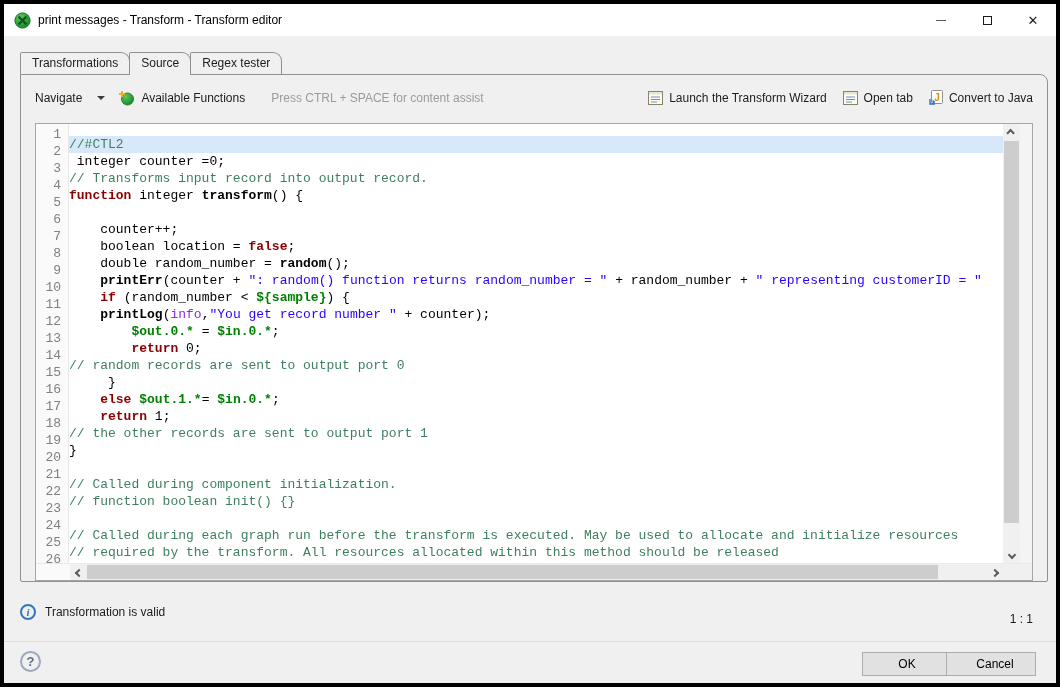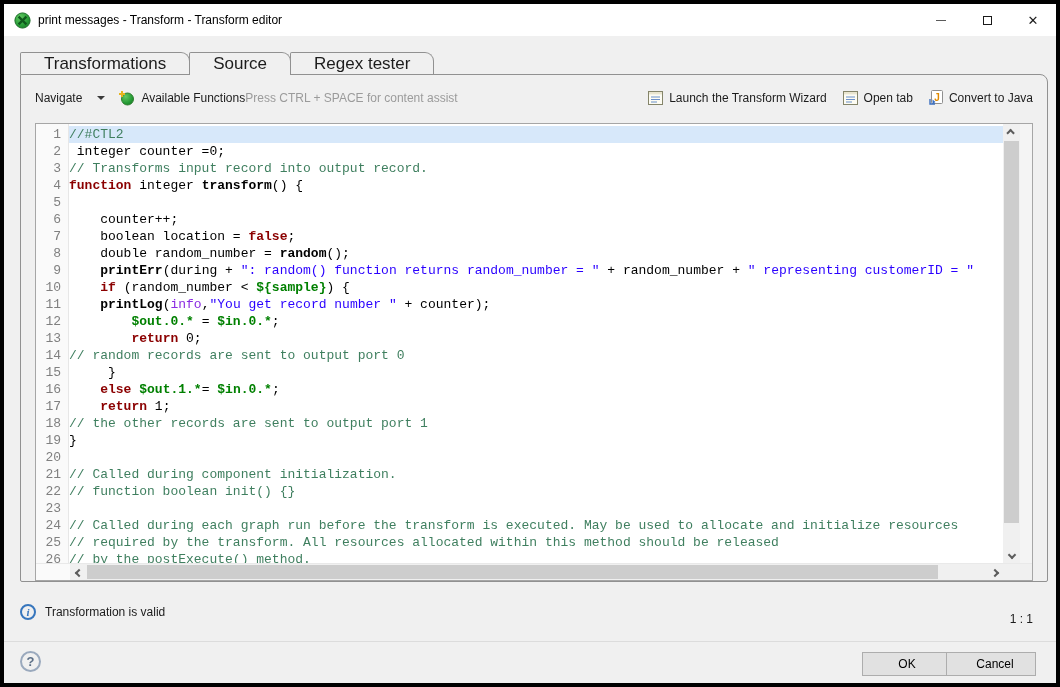--- a/index.html
+++ b/index.html
@@ -15,46 +15,46 @@
   .app-icon { margin-left:10px; width:17px; height:17px; flex:0 0 auto; }
   .win-title { margin-left:7px; font-size:12px; color:#000; }
   .win-controls { margin-left:auto; display:flex; height:32px; }
   .win-btn { width:46px; height:32px; display:flex; align-items:center; justify-content:center; cursor:default; }
   .glyph-min { width:10px; height:1px; background:#5a5a5a; }
   .glyph-max { width:9px; height:9px; border:1px solid #1a1a1a; }
   .glyph-close { font-size:13px; color:#1a1a1a; line-height:1; }
 
   
   .tab-bar { position:absolute; left:16px; top:48px; height:22px; display:flex; align-items:flex-start; z-index:5; }
-  .tab { height:22px; line-height:21px; padding:0 23px; font-size:17px; color:#1c1c1c;
+  .tab { height:22px; line-height:21px; padding:0 11px; font-size:12px; color:#1c1c1c;
          background:#f0f0f0; border:1px solid #919191; border-bottom:none;
          border-radius:2px 9px 0 0; margin-right:-1px; position:relative; }
   .tab.active { height:23px; z-index:6; background:#f0f0f0; }
 
   
   .panel { position:absolute; left:16px; top:70px; width:1028px; height:508px;
            background:#f0f0f0; border:1px solid #919191; border-radius:0 8px 2px 2px; }
 
   .toolbar { height:46px; display:flex; align-items:center; padding:0 14px; font-size:12px; color:#1c1c1c; }
   .tb-group { display:flex; align-items:center; gap:6px; white-space:nowrap; }
   .navigate { gap:15px; }
   .chev-down-sm { width:0; height:0; border-left:4px solid transparent; border-right:4px solid transparent;
                   border-top:4px solid #3a3a3a; }
-  .hint { color:#9b9b9b; font-size:12px; }
+  .hint { margin-left:26px; color:#9b9b9b; font-size:12px; }
   .tb-right { margin-left:auto; display:flex; align-items:center; gap:16px; }
 
   
   .editor { position:absolute; left:14px; right:14px; top:48px; height:458px;
             background:#fff; border:1px solid #a6a6a6; display:flex; flex-direction:column; }
   .editor-main { display:flex; height:440px; overflow:hidden; }
   .gutter { width:33px; background:#fafafa; border-right:1px solid #e7e7e7;
             font-family:"Liberation Mono","DejaVu Sans Mono",monospace; font-size:13px; color:#808080;
             text-align:right; padding:2px 7px 0 0; flex:0 0 auto; }
   .gutter .ln { height:17px; line-height:17px; }
-  .code { flex:1 1 auto; overflow:hidden; padding-top:2px; position:relative; }
+  .code { flex:1 1 auto; overflow:hidden; padding-top:12px; position:relative; }
   .code-line { height:17px; line-height:17px; white-space:pre;
                font-family:"Liberation Mono","DejaVu Sans Mono",monospace; font-size:13px; color:#000; }
   .code-line.hl { background:#d7e8fa; }
   .tok-plain   { color:#000000; }
   .tok-comment { color:#3f7f5f; }
   .tok-keyword { color:#8b0000; font-weight:bold; }
   .tok-func    { color:#000000; font-weight:bold; }
   .tok-string  { color:#2a00ff; }
   .tok-field   { color:#008000; font-weight:bold; }
   .tok-const   { color:#8a2be2; }
@@ -207,21 +207,21 @@
           </div>
         <div class="code">
             <div class="code-line hl"><span class="tok-comment">//#CTL2</span></div>
             <div class="code-line"><span class="tok-plain"> integer counter =0;</span></div>
             <div class="code-line"><span class="tok-comment">// Transforms input record into output record.</span></div>
             <div class="code-line"><span class="tok-keyword">function</span><span class="tok-plain"> integer </span><span class="tok-func">transform</span><span class="tok-plain">() {</span></div>
             <div class="code-line"></div>
             <div class="code-line"><span class="tok-plain">    counter++;</span></div>
             <div class="code-line"><span class="tok-plain">    boolean location = </span><span class="tok-keyword">false</span><span class="tok-plain">;</span></div>
             <div class="code-line"><span class="tok-plain">    double random_number = </span><span class="tok-func">random</span><span class="tok-plain">();</span></div>
-            <div class="code-line"><span class="tok-plain">    </span><span class="tok-func">printErr</span><span class="tok-plain">(during + </span><span class="tok-string">": random() function returns random_number = "</span><span class="tok-plain"> + random_number + </span><span class="tok-string">" representing customerID = "</span></div>
+            <div class="code-line"><span class="tok-plain">    </span><span class="tok-func">printErr</span><span class="tok-plain">(counter + </span><span class="tok-string">": random() function returns random_number = "</span><span class="tok-plain"> + random_number + </span><span class="tok-string">" representing customerID = "</span></div>
             <div class="code-line"><span class="tok-plain">    </span><span class="tok-keyword">if</span><span class="tok-plain"> (random_number &lt; </span><span class="tok-field">${sample}</span><span class="tok-plain">) {</span></div>
             <div class="code-line"><span class="tok-plain">    </span><span class="tok-func">printLog</span><span class="tok-plain">(</span><span class="tok-const">info</span><span class="tok-plain">,</span><span class="tok-string">"You get record number "</span><span class="tok-plain"> + counter);</span></div>
             <div class="code-line"><span class="tok-plain">        </span><span class="tok-field">$out.0.*</span><span class="tok-plain"> = </span><span class="tok-field">$in.0.*</span><span class="tok-plain">;</span></div>
             <div class="code-line"><span class="tok-plain">        </span><span class="tok-keyword">return</span><span class="tok-plain"> 0;</span></div>
             <div class="code-line"><span class="tok-comment">// random records are sent to output port 0</span></div>
             <div class="code-line"><span class="tok-plain">     }</span></div>
             <div class="code-line"><span class="tok-plain">    </span><span class="tok-keyword">else</span><span class="tok-plain"> </span><span class="tok-field">$out.1.*</span><span class="tok-plain">= </span><span class="tok-field">$in.0.*</span><span class="tok-plain">;</span></div>
             <div class="code-line"><span class="tok-plain">    </span><span class="tok-keyword">return</span><span class="tok-plain"> 1;</span></div>
             <div class="code-line"><span class="tok-comment">// the other records are sent to output port 1</span></div>
             <div class="code-line"><span class="tok-plain">}</span></div>

